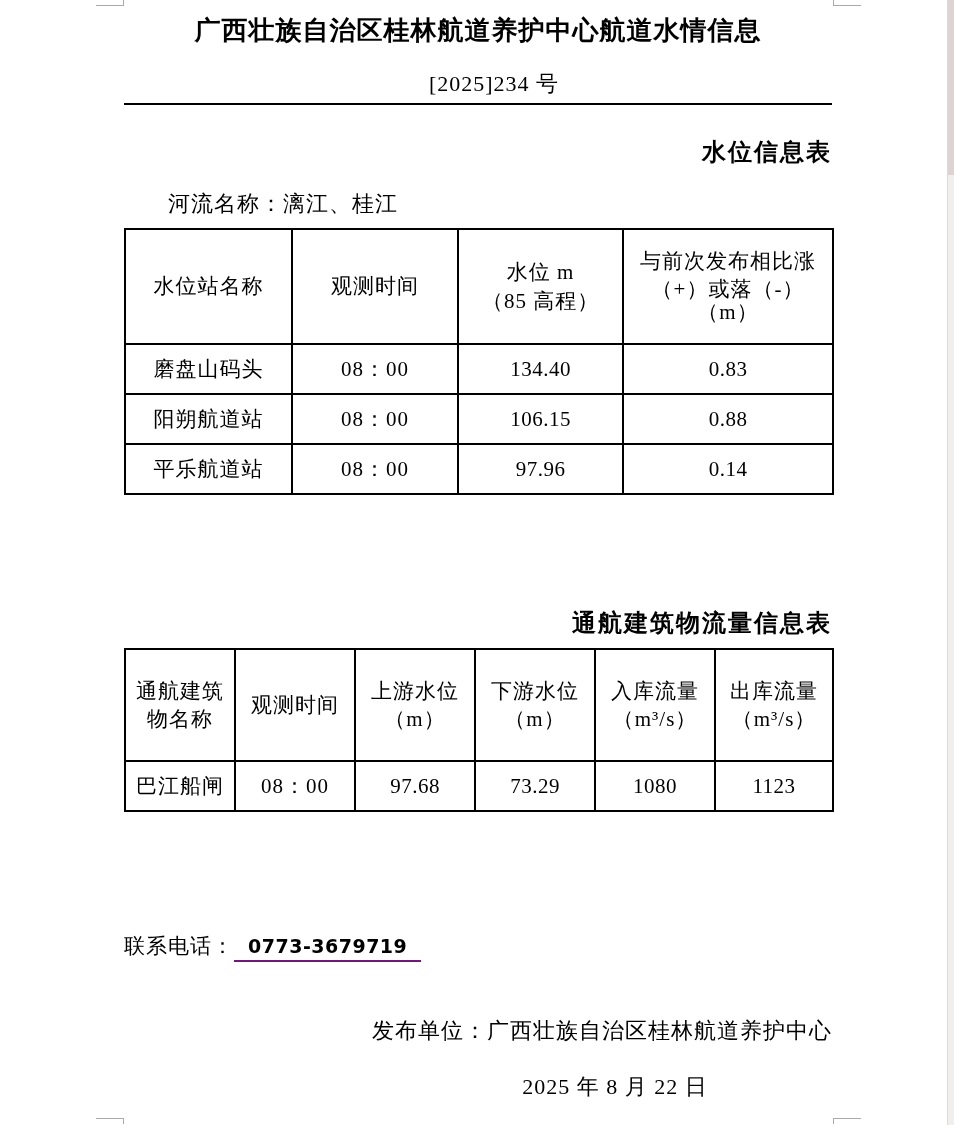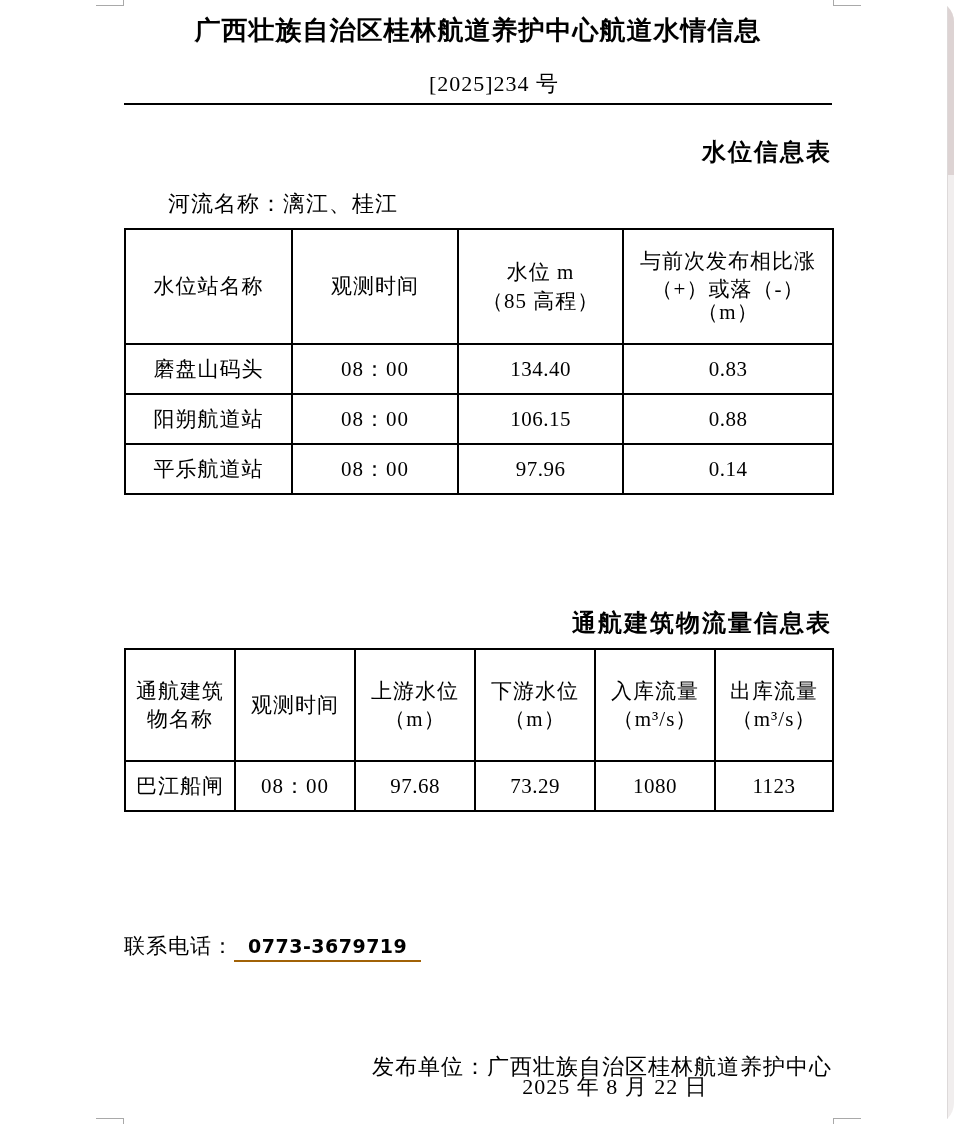--- a/index.html
+++ b/index.html
@@ -4,21 +4,20 @@
 <style>
   * { margin:0; padding:0; box-sizing:border-box; }
   html,body { background:#fff; }
   .page {
     position:relative;
     width:954px; height:1125px;
     background:#ffffff;
     overflow:hidden;
     font-family:"Liberation Serif","DejaVu Serif",serif;
     color:#000;
-    border-radius:22px;
   }
   .content {
     position:absolute; left:124px; top:0; width:708px;
   }
   .doc-title {
     position:absolute; top:13px; left:0; width:708px;
     text-align:center;
     font-size:26px; font-weight:bold; letter-spacing:1px;
     white-space:nowrap;
   }
@@ -62,26 +61,26 @@
   .hrow .cell-line { margin:6px 0; }
   .num { letter-spacing:0.5px; }
   .contact-line {
     position:absolute; top:932px; left:0;
     font-size:21px; letter-spacing:1px;
   }
   .phone {
     display:inline-block;
     font-family:"DejaVu Sans","Liberation Sans",sans-serif;
     font-weight:bold; font-size:19px; letter-spacing:0.5px;
-    border-bottom:2px solid #a16207;
+    border-bottom:2px solid #701a75;
     padding:0 14px 3px 14px;
     vertical-align:baseline;
   }
   .publisher-line {
-    position:absolute; top:1052px; left:0; width:708px;
+    position:absolute; top:1016px; left:0; width:708px;
     text-align:right; font-size:22px; letter-spacing:1px;
   }
   .date-line {
     position:absolute; top:1072px; left:300px; width:382px;
     text-align:center; font-size:22px; letter-spacing:1px;
   }
   
   .mark { position:absolute; width:28px; height:6px; }
   .mark-tl { left:96px;  top:0;      border-right:1px solid #a9a9a9; border-bottom:1px solid #a9a9a9; }
   .mark-tr { left:833px; top:0;      border-left:1px solid #a9a9a9;  border-bottom:1px solid #a9a9a9; }

